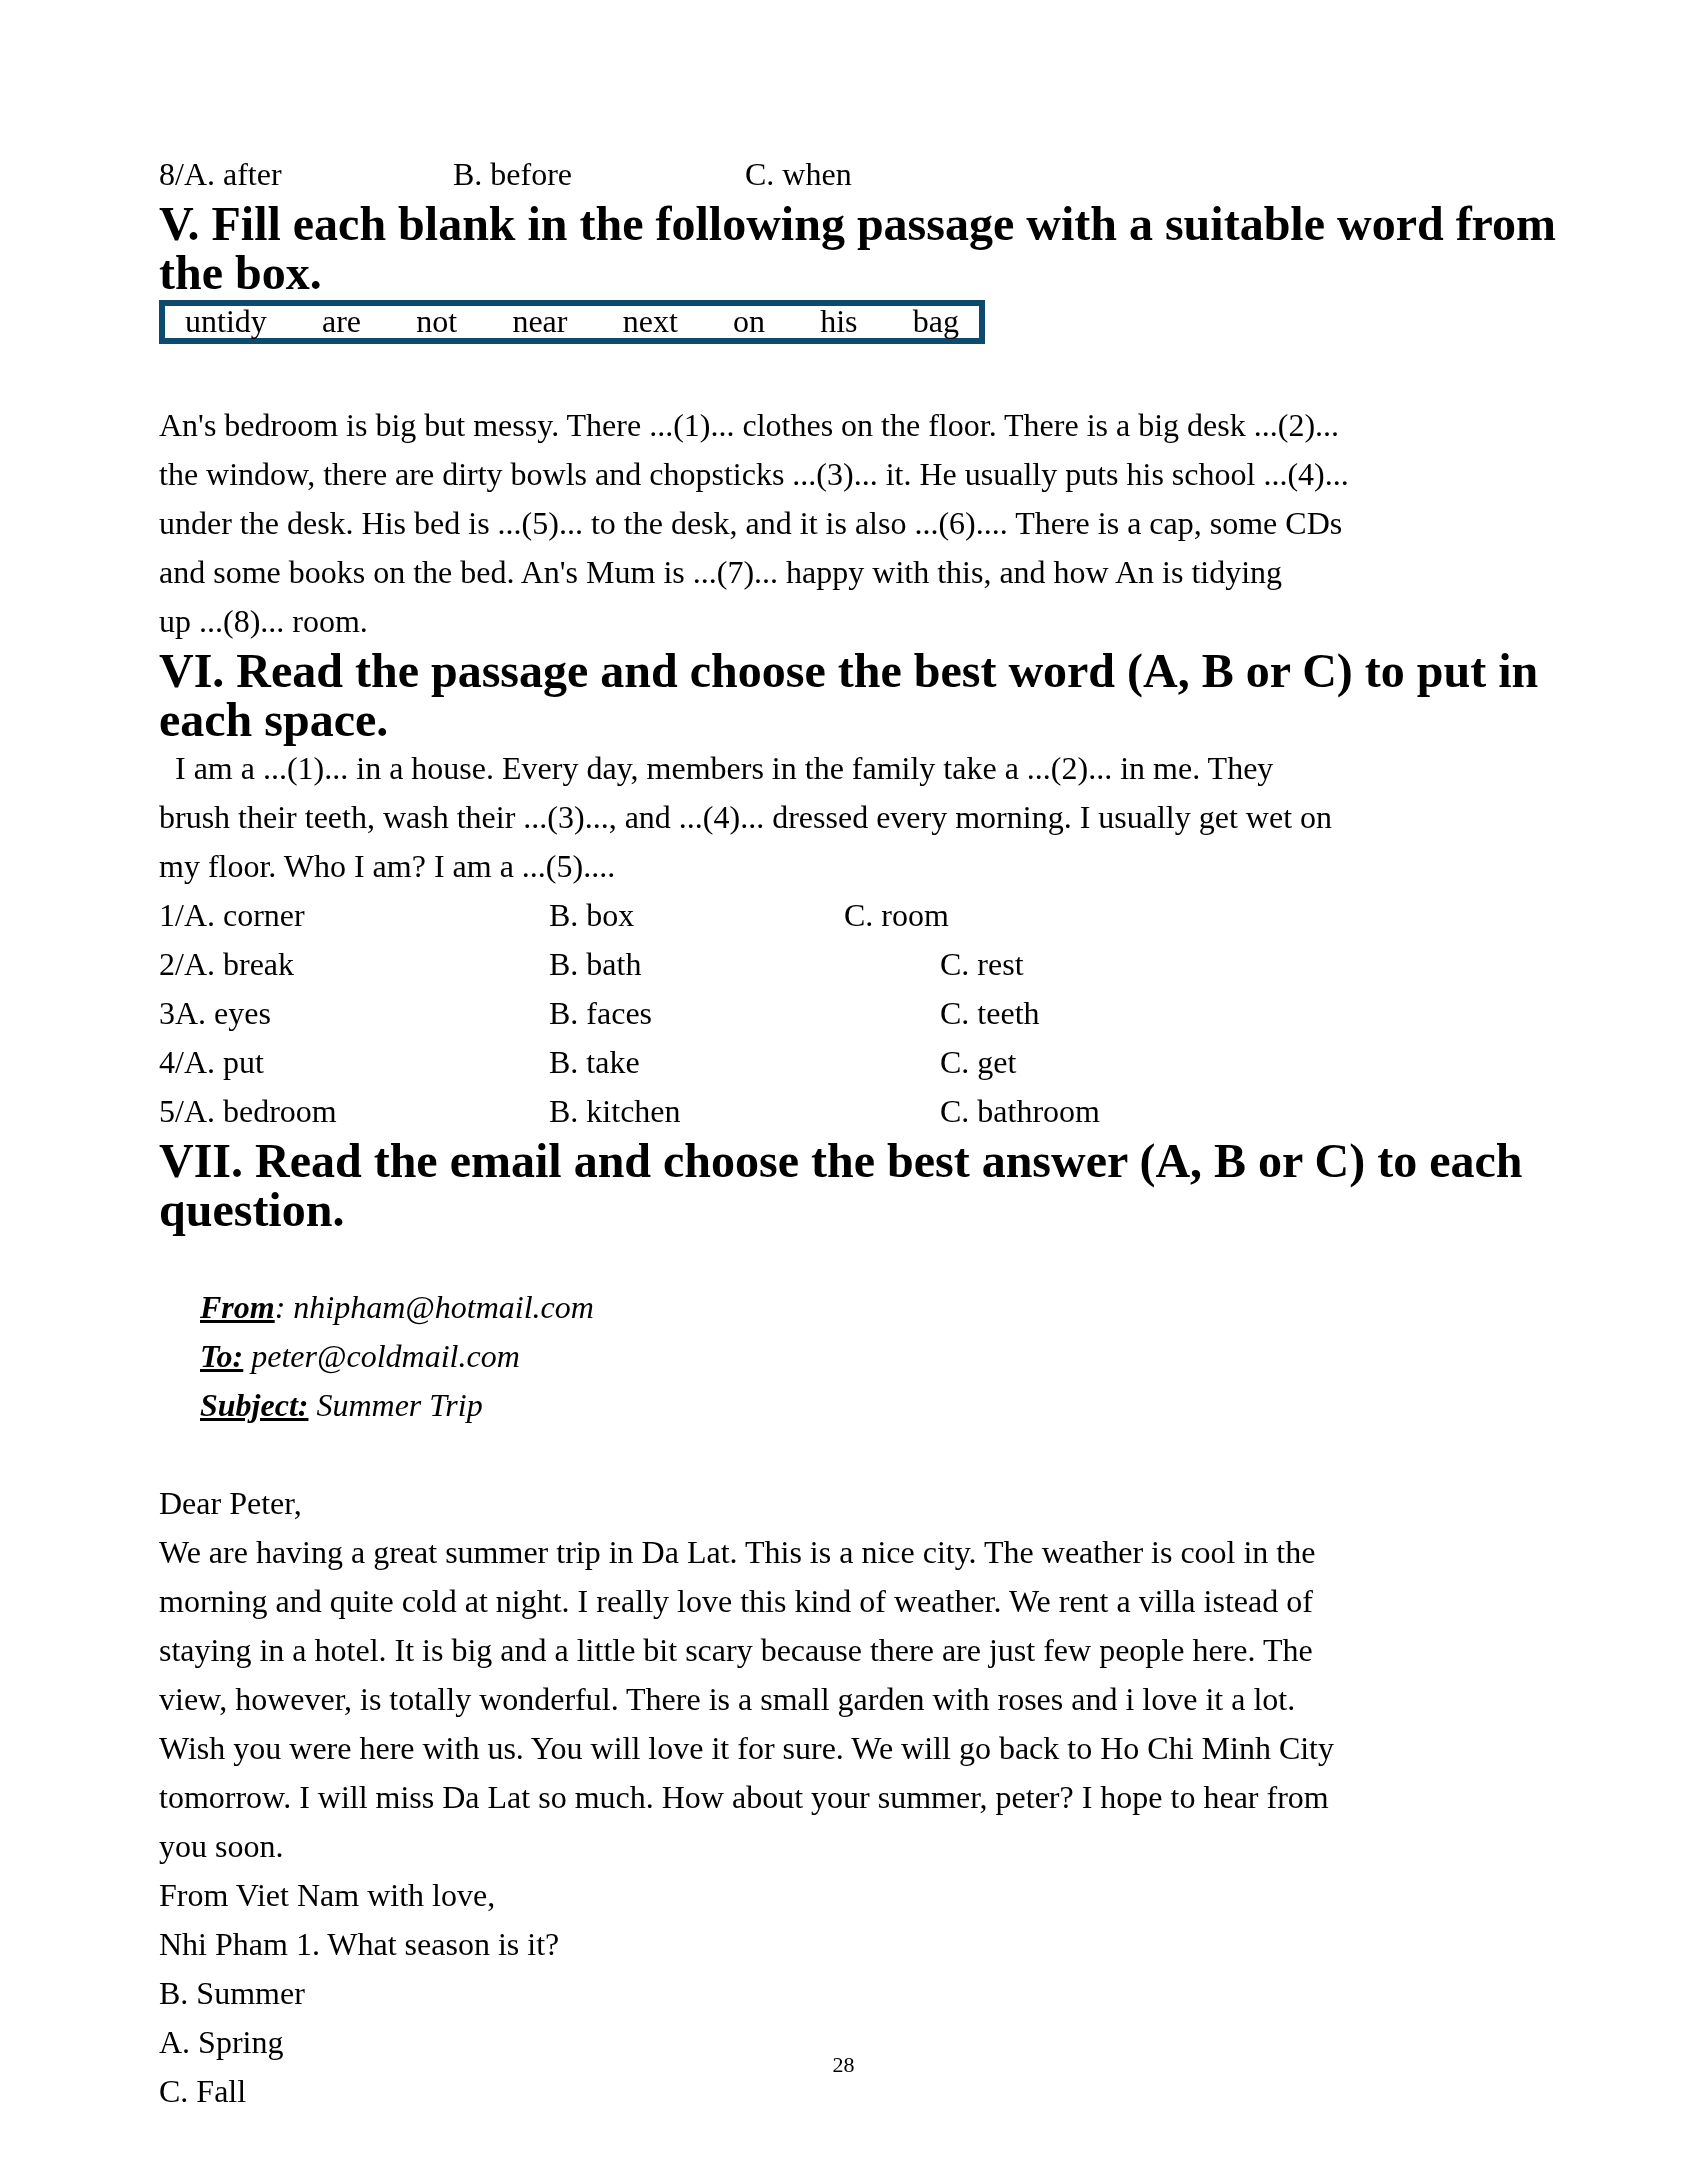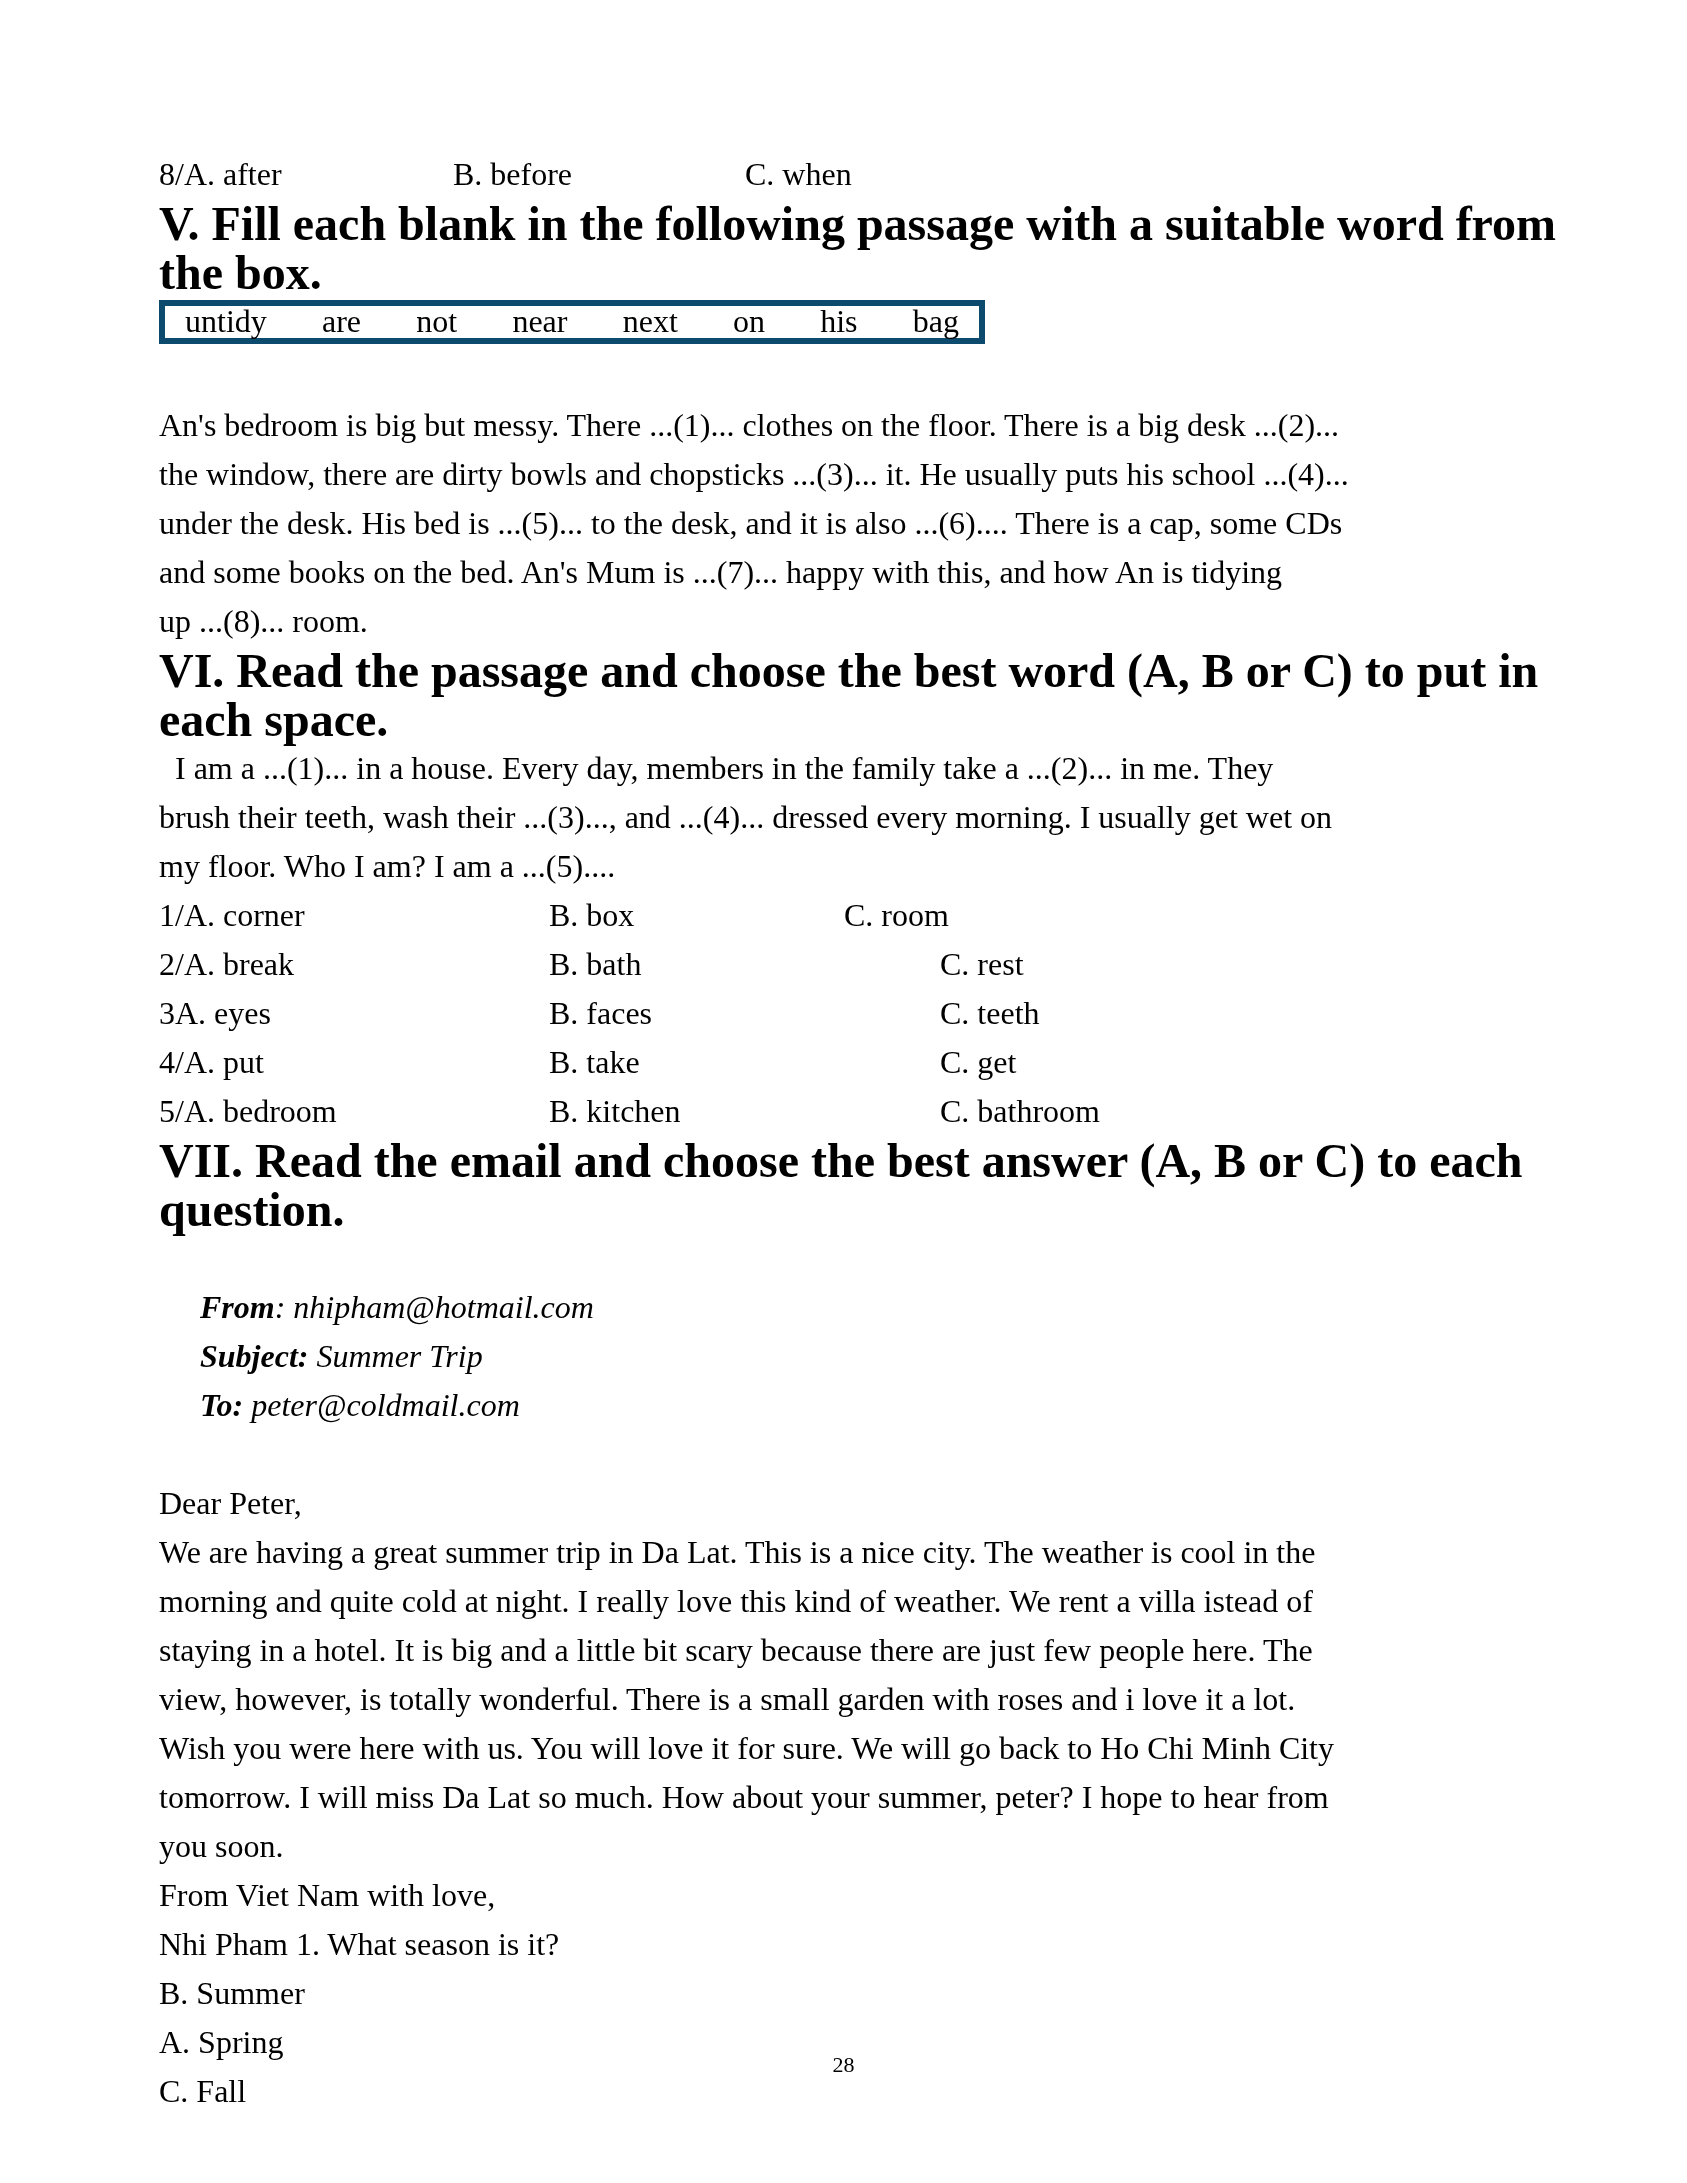--- a/index.html
+++ b/index.html
@@ -48,21 +48,21 @@
     display: flex;
     align-items: center;
     justify-content: space-between;
     padding: 0 20px;
     margin: 2.6px 0 57px 0;
   }
   .email-header {
     margin: 49px 0 49px 41px;
   }
   .email-line { line-height: 49px; }
-  .bi { font-weight: bold; font-style: italic; }
+  .bi { font-weight: bold; font-style: italic; text-decoration: underline; }
   .i  { font-style: italic; }
   .page-number {
     position: absolute;
     top: 2050px;
     left: 0;
     width: 100%;
     text-align: center;
     font-size: 22px;
     line-height: 30px;
   }
@@ -130,24 +130,24 @@
       <span class="opt" style="left:781px">C. bathroom</span>
     </div>
 
     <h2 class="heading">VII. Read the email and choose the best answer (A, B or C) to each question.</h2>
 
     <div class="email-header">
       <div class="email-line">
         <span class="bi">From</span><span class="i">: nhipham@hotmail.com</span>
       </div>
       <div class="email-line">
-        <span class="bi">Subject:</span><span class="i"> Summer Trip</span>
+        <span class="bi">To:</span><span class="i"> peter@coldmail.com</span>
       </div>
       <div class="email-line">
-        <span class="bi">To:</span><span class="i"> peter@coldmail.com</span>
+        <span class="bi">Subject:</span><span class="i"> Summer Trip</span>
       </div>
     </div>
 
     <p>Dear Peter,</p>
 
     <div class="passage">We are having a great summer trip in Da Lat. This is a nice city. The weather is cool in the
 morning and quite cold at night. I really love this kind of weather. We rent a villa istead of
 staying in a hotel. It is big and a little bit scary because there are just few people here. The
 view, however, is totally wonderful. There is a small garden with roses and i love it a lot.
 Wish you were here with us. You will love it for sure. We will go back to Ho Chi Minh City

